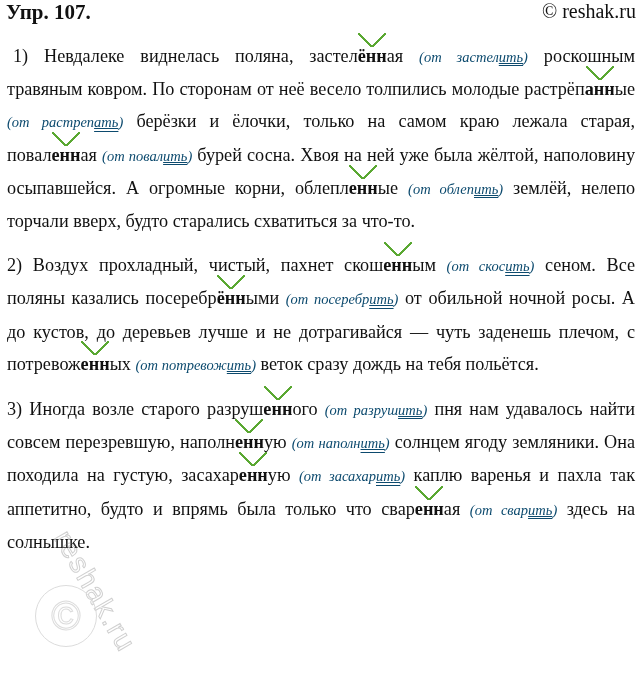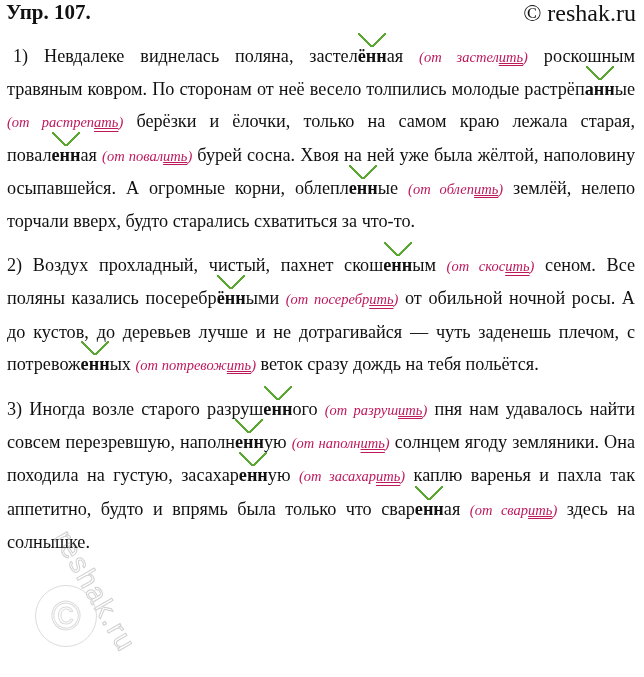--- a/index.html
+++ b/index.html
@@ -1,24 +1,24 @@
 <!DOCTYPE html>
 <html><head>
 <meta charset="utf-8">
 <style>
   html, body { margin:0; padding:0; background:#ffffff; }
   body { width:644px; height:677px; position:relative; overflow:hidden;
          font-family:"Liberation Serif", "DejaVu Serif", serif; color:#111; }
   .header { position:absolute; left:6px; right:8px; top:0; height:26px; }
   .title { position:absolute; left:0; top:0; font-weight:bold; font-size:21px; }
-  .copy { position:absolute; right:0; top:0; font-size:24px; }
+  .copy { position:absolute; right:0; top:0; font-size:20px; }
   .content { position:absolute; left:7px; right:9px; top:40px; font-size:18.2px; line-height:32.2px; text-align:justify; }
   .para { margin:0 0 12px 0; }
   .para.first { text-indent:6px; }
-  .note { font-style:italic; font-size:14.5px; color:#be185d; }
+  .note { font-style:italic; font-size:14.5px; color:#0c4a6e; }
   .note u { text-decoration:underline; text-decoration-style:double; }
   .mark { position:relative;font-weight:bold; }
   .mark::before { content:""; position:absolute; left:50%; top:-13px; width:28px; height:14px; margin-left:-14px;
     background:
       linear-gradient(to top right, transparent calc(50% - 1.2px), #5aa832 calc(50% - 1.2px), #5aa832 calc(50% + 1.2px), transparent calc(50% + 1.2px)) left/50% 100% no-repeat,
       linear-gradient(to top left, transparent calc(50% - 1.2px), #5aa832 calc(50% - 1.2px), #5aa832 calc(50% + 1.2px), transparent calc(50% + 1.2px)) right/50% 100% no-repeat; }
   .watermark { position:absolute; left:35px; top:525px; width:120px; height:140px; pointer-events:none; opacity:0.35; }
   .wm-text { position:absolute; left:40px; top:0; font-family:"Liberation Sans", sans-serif; font-size:28px; color:#777;
     transform:rotate(60deg); transform-origin:left top; letter-spacing:2px;
     -webkit-text-stroke:1px #777; color:transparent; }

